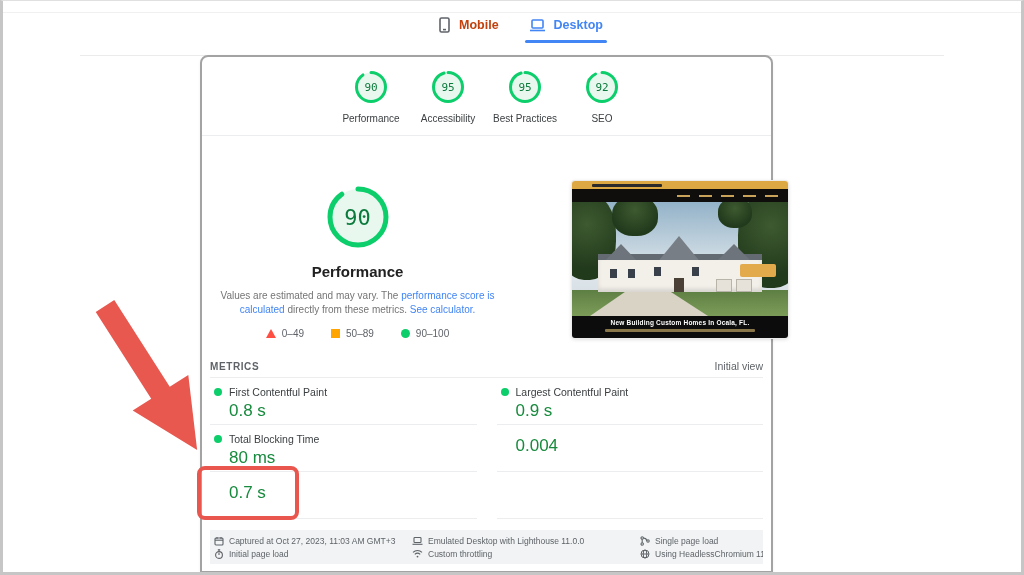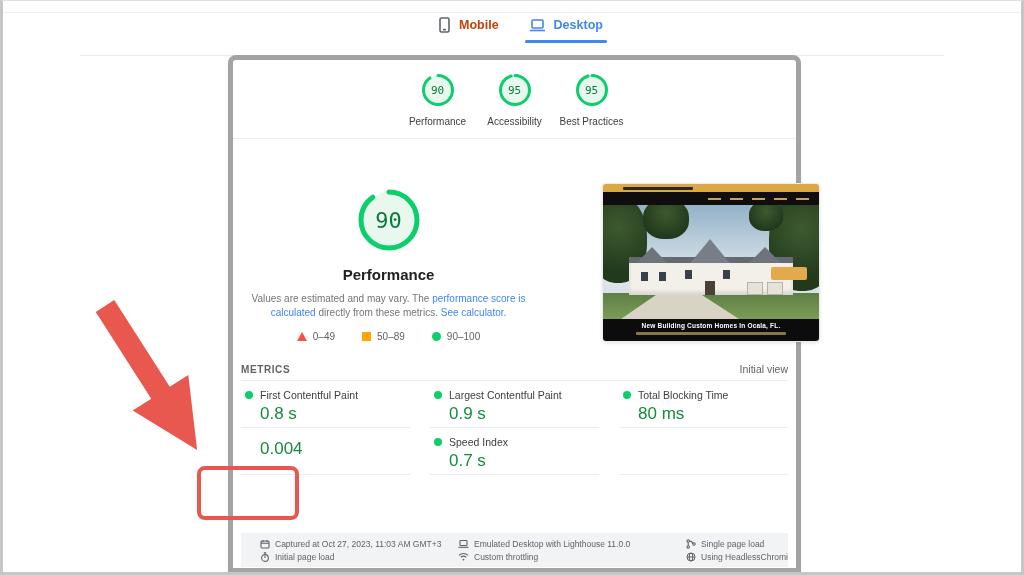--- a/index.html
+++ b/index.html
@@ -26,23 +26,22 @@
   .tab.active svg { stroke:#4285f4; }
   .tab.active .tab-underline {
     position:absolute; left:-4px; right:-4px; bottom:0; height:3px;
     background:#4285f4; border-radius:2px;
   }
   .header-sep { position:absolute; top:55px; left:80px; width:864px; height:1px; background:#ebebeb; }
 
   
   .card {
     position:absolute; left:200px; top:55px; width:573px; height:518px;
-    background:#fff; border:5px solid #a3a3a3; border-radius:8px 8px 0 0;
+    background:#fff; border:2px solid #a3a3a3; border-radius:8px 8px 0 0;
     box-shadow:0 1px 3px rgba(0,0,0,.06);
-    margin-left:28px;
   }
 
   
   .cat-row { position:absolute; top:12px; left:0; width:100%; display:flex; justify-content:center; }
   .cat { width:77px; display:flex; flex-direction:column; align-items:center; cursor:pointer; }
   .gauge-sm { position:relative; width:36px; height:36px; }
   .gauge-sm .score, .gauge-lg .score {
     position:absolute; inset:0; display:flex; align-items:center; justify-content:center;
     font-family:"DejaVu Sans Mono", monospace; color:#0b7a3c;
   }
@@ -101,33 +100,33 @@
   .pv-subline { margin:2.5px auto 0; width:150px; height:3px; background:#a08a55; opacity:.85; border-radius:1px; }
 
   
   .metrics-head { position:absolute; top:303px; left:8px; right:8px;
                   display:flex; justify-content:space-between; align-items:center; }
   .metrics-title { font-size:10px; font-weight:700; letter-spacing:.6px; color:#5f6368; }
   .expand-view { font-size:10.5px; color:#5f6368; cursor:pointer; }
   .metrics-head-sep { position:absolute; top:320px; left:8px; right:8px; height:1px; background:#ebedef; }
 
   .metric-grid { position:absolute; top:321px; left:8px; right:8px;
-                 display:grid; grid-template-columns:1fr 1fr 1fr; column-gap:20px; }
+                 display:grid; grid-template-columns:1fr 1fr; column-gap:20px; }
   .metric-cell { border-bottom:1px solid #ebedef; padding:8px 0 8px 4px; height:47px; }
   .metric-cell.empty { padding:0; }
   .metric-name-row { display:flex; align-items:center; gap:7px; }
   .metric-dot { width:8px; height:8px; border-radius:50%; background:#0cce6b; flex:0 0 auto; }
   .metric-name { font-size:10.5px; color:#3c4043; }
   .metric-value { margin:3px 0 0 15px; font-size:17px; color:#178a3d; }
 
   
   .runtime { position:absolute; left:8px; right:8px; top:473px; height:34px;
              background:#f1f3f4; display:grid;
              grid-template-columns:198px 228px 1fr; grid-template-rows:1fr 1fr;
-             padding:4px 0 4px 19px; align-items:center; overflow:hidden; }
+             padding:4px 0 4px 4px; align-items:center; overflow:hidden; }
   .rt-item { display:flex; align-items:center; gap:5px; font-size:8.5px; color:#5f6368;
              white-space:nowrap; overflow:hidden; }
   .rt-item svg { flex:0 0 auto; stroke:#5f6368; }
   .rt-item .u { text-decoration:underline dotted; text-underline-offset:2px; }
 
   
   .hl-box { position:absolute; left:197px; top:466px; width:102px; height:54px;
             border:4px solid #e8564e; border-radius:8px; z-index:6; pointer-events:none; }
   .hl-arrow { position:absolute; left:85px; top:296px; z-index:7; pointer-events:none; }
 </style>
@@ -177,20 +176,29 @@
       <span class="cat-label">Accessibility</span>
     </div>
     <div class="cat">
       <div class="gauge-sm">
         <svg width="36" height="36" viewBox="0 0 36 36">
           <circle cx="18" cy="18" r="14.5" fill="#e9f8ef" stroke="#0cce6b" stroke-width="3" stroke-linecap="round" transform="rotate(-90 18 18)" stroke-dasharray="86.55087760639881 91.106186954104"></circle>
         </svg>
         <span class="score">95</span>
       </div>
       <span class="cat-label">Best Practices</span>
+    </div>
+    <div class="cat">
+      <div class="gauge-sm">
+        <svg width="36" height="36" viewBox="0 0 36 36">
+          <circle cx="18" cy="18" r="14.5" fill="#e9f8ef" stroke="#0cce6b" stroke-width="3" stroke-linecap="round" transform="rotate(-90 18 18)" stroke-dasharray="83.8176919977757 91.106186954104"></circle>
+        </svg>
+        <span class="score">92</span>
+      </div>
+      <span class="cat-label">SEO</span>
     </div>
   </div>
   <div class="cat-divider"></div>
 
   <div class="perf-block">
     <div class="gauge-lg">
       <svg width="66" height="66" viewBox="0 0 66 66">
         <circle cx="33" cy="33" r="28" fill="#e9f8ef" stroke="#0cce6b" stroke-width="5" stroke-linecap="round" transform="rotate(-90 33 33)" stroke-dasharray="158.3362697409256 175.92918860102841"></circle>
       </svg>
       <span class="score">90</span>
@@ -278,24 +286,20 @@
       <div class="metric-name-row">
         <span class="metric-dot"></span>
         <span class="metric-name">Total Blocking Time</span>
       </div>
       <div class="metric-value">80 ms</div>
     </div>
     <div class="metric-cell">
       <div class="metric-value">0.004</div>
     </div>
     <div class="metric-cell">
-      <div class="metric-name-row">
-        <span class="metric-dot"></span>
-        <span class="metric-name">Speed Index</span>
-      </div>
       <div class="metric-value">0.7 s</div>
     </div>
     <div class="metric-cell empty"></div>
   </div>
 
   <div class="runtime">
     <div class="rt-item">
       <svg width="10" height="10" viewBox="0 0 10 10" fill="none" stroke-width="1.1">
         <rect x="1" y="2" width="8" height="7" rx="1"></rect>
           <line x1="3" y1="1" x2="3" y2="3"></line>

